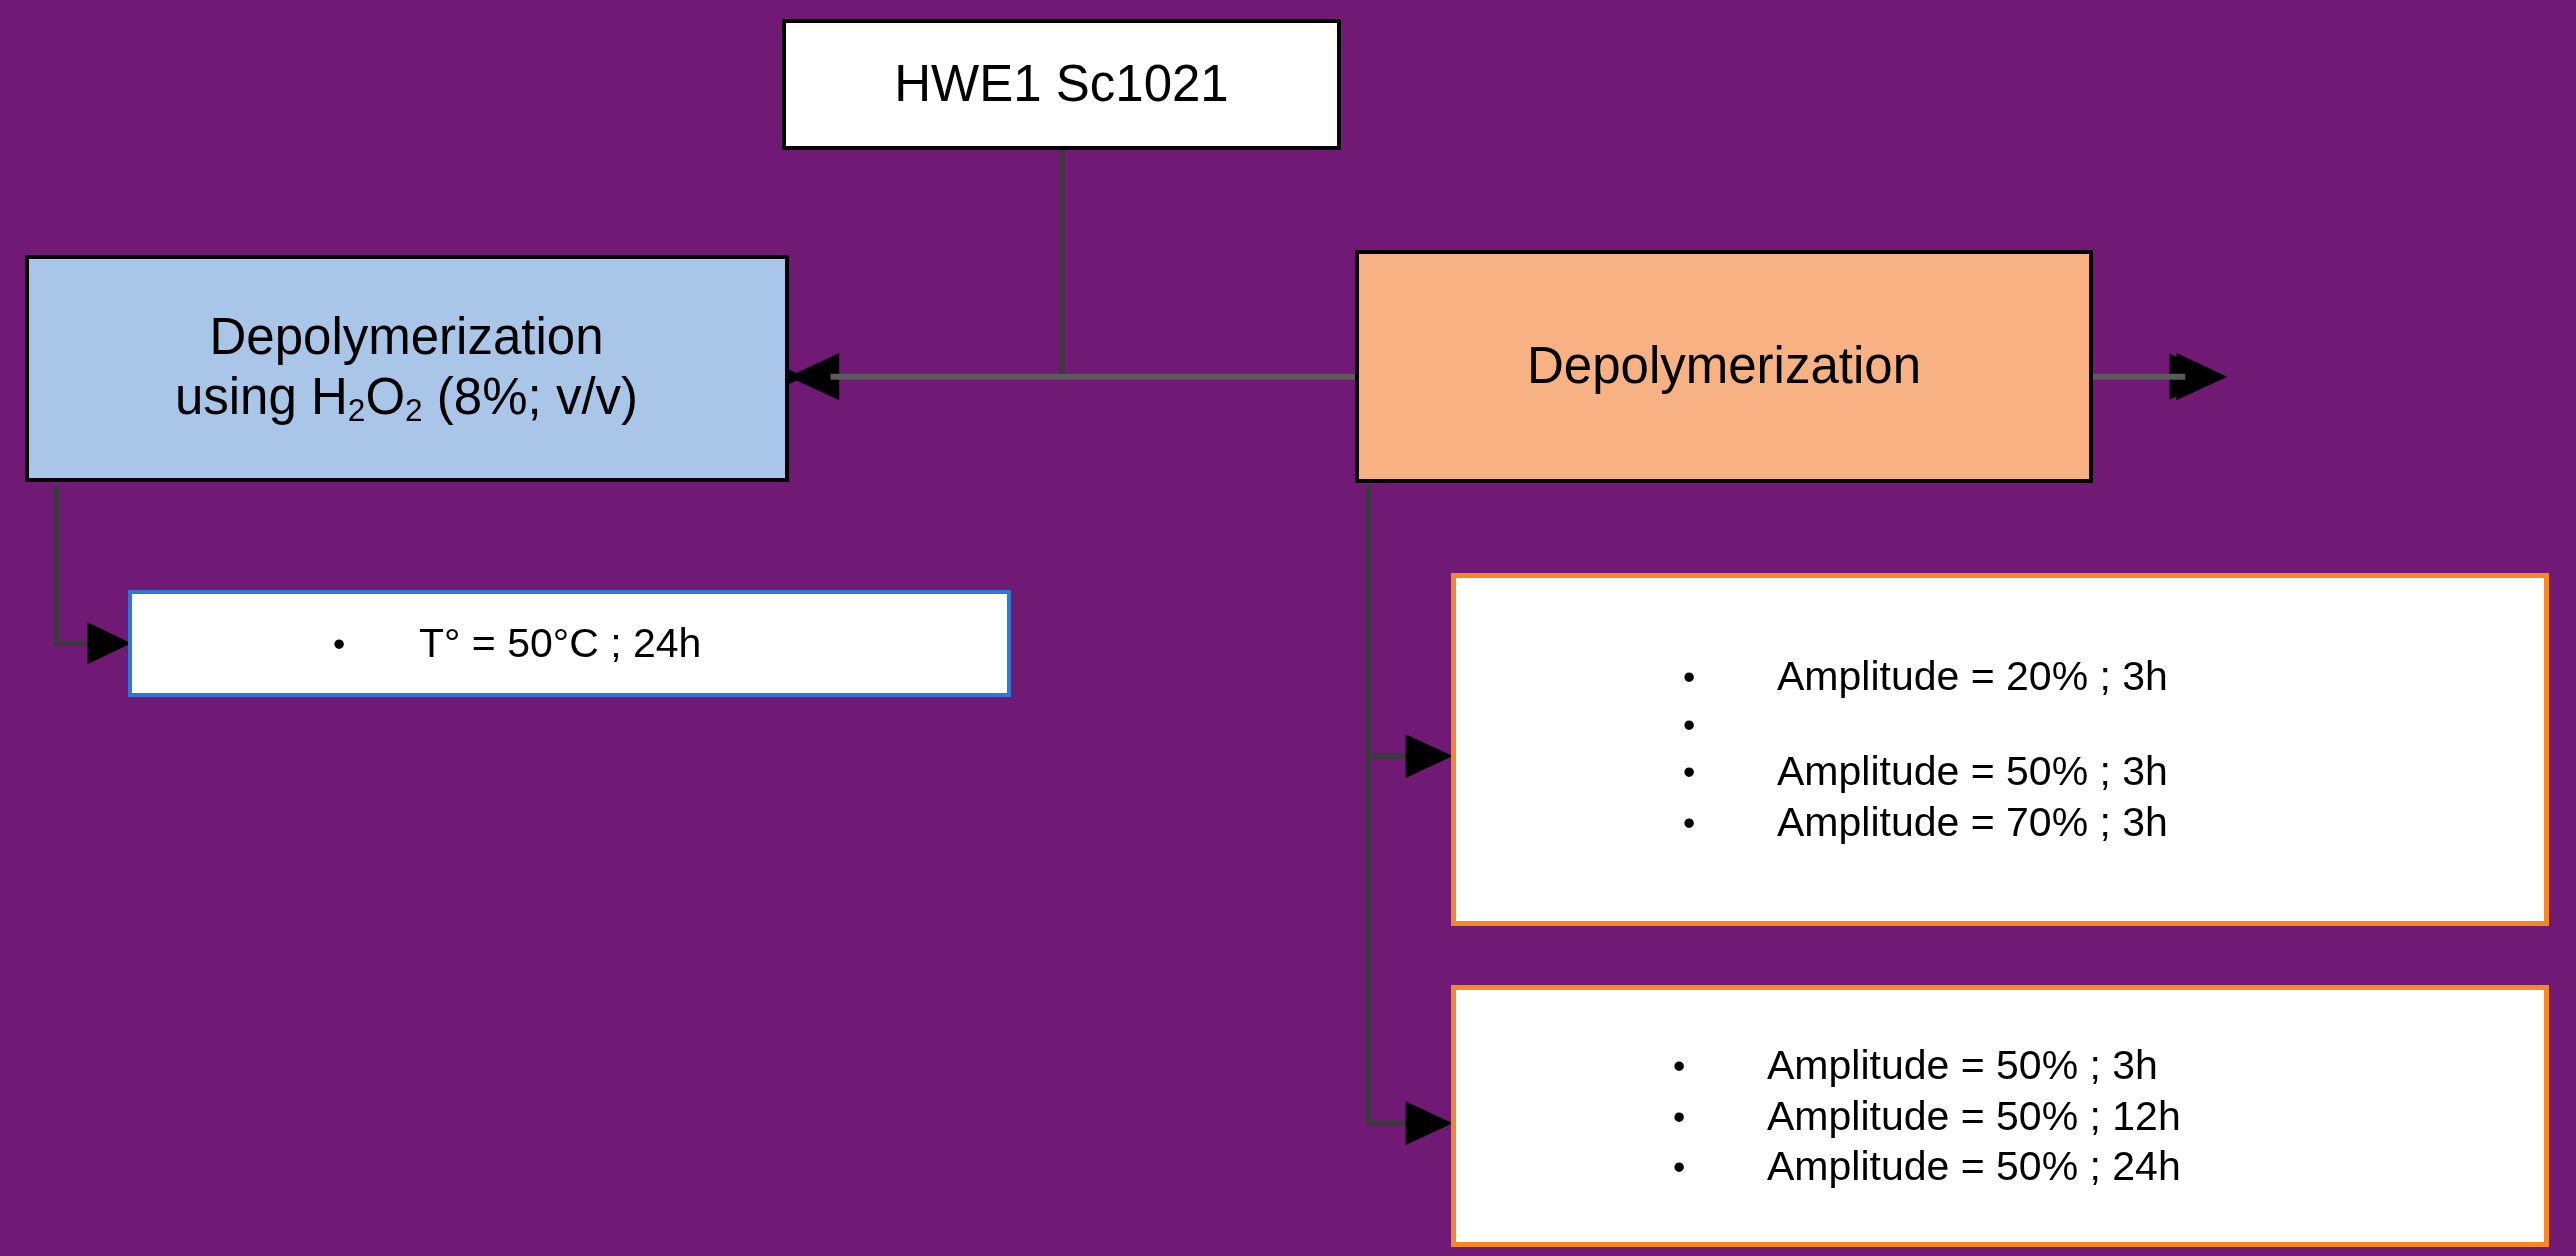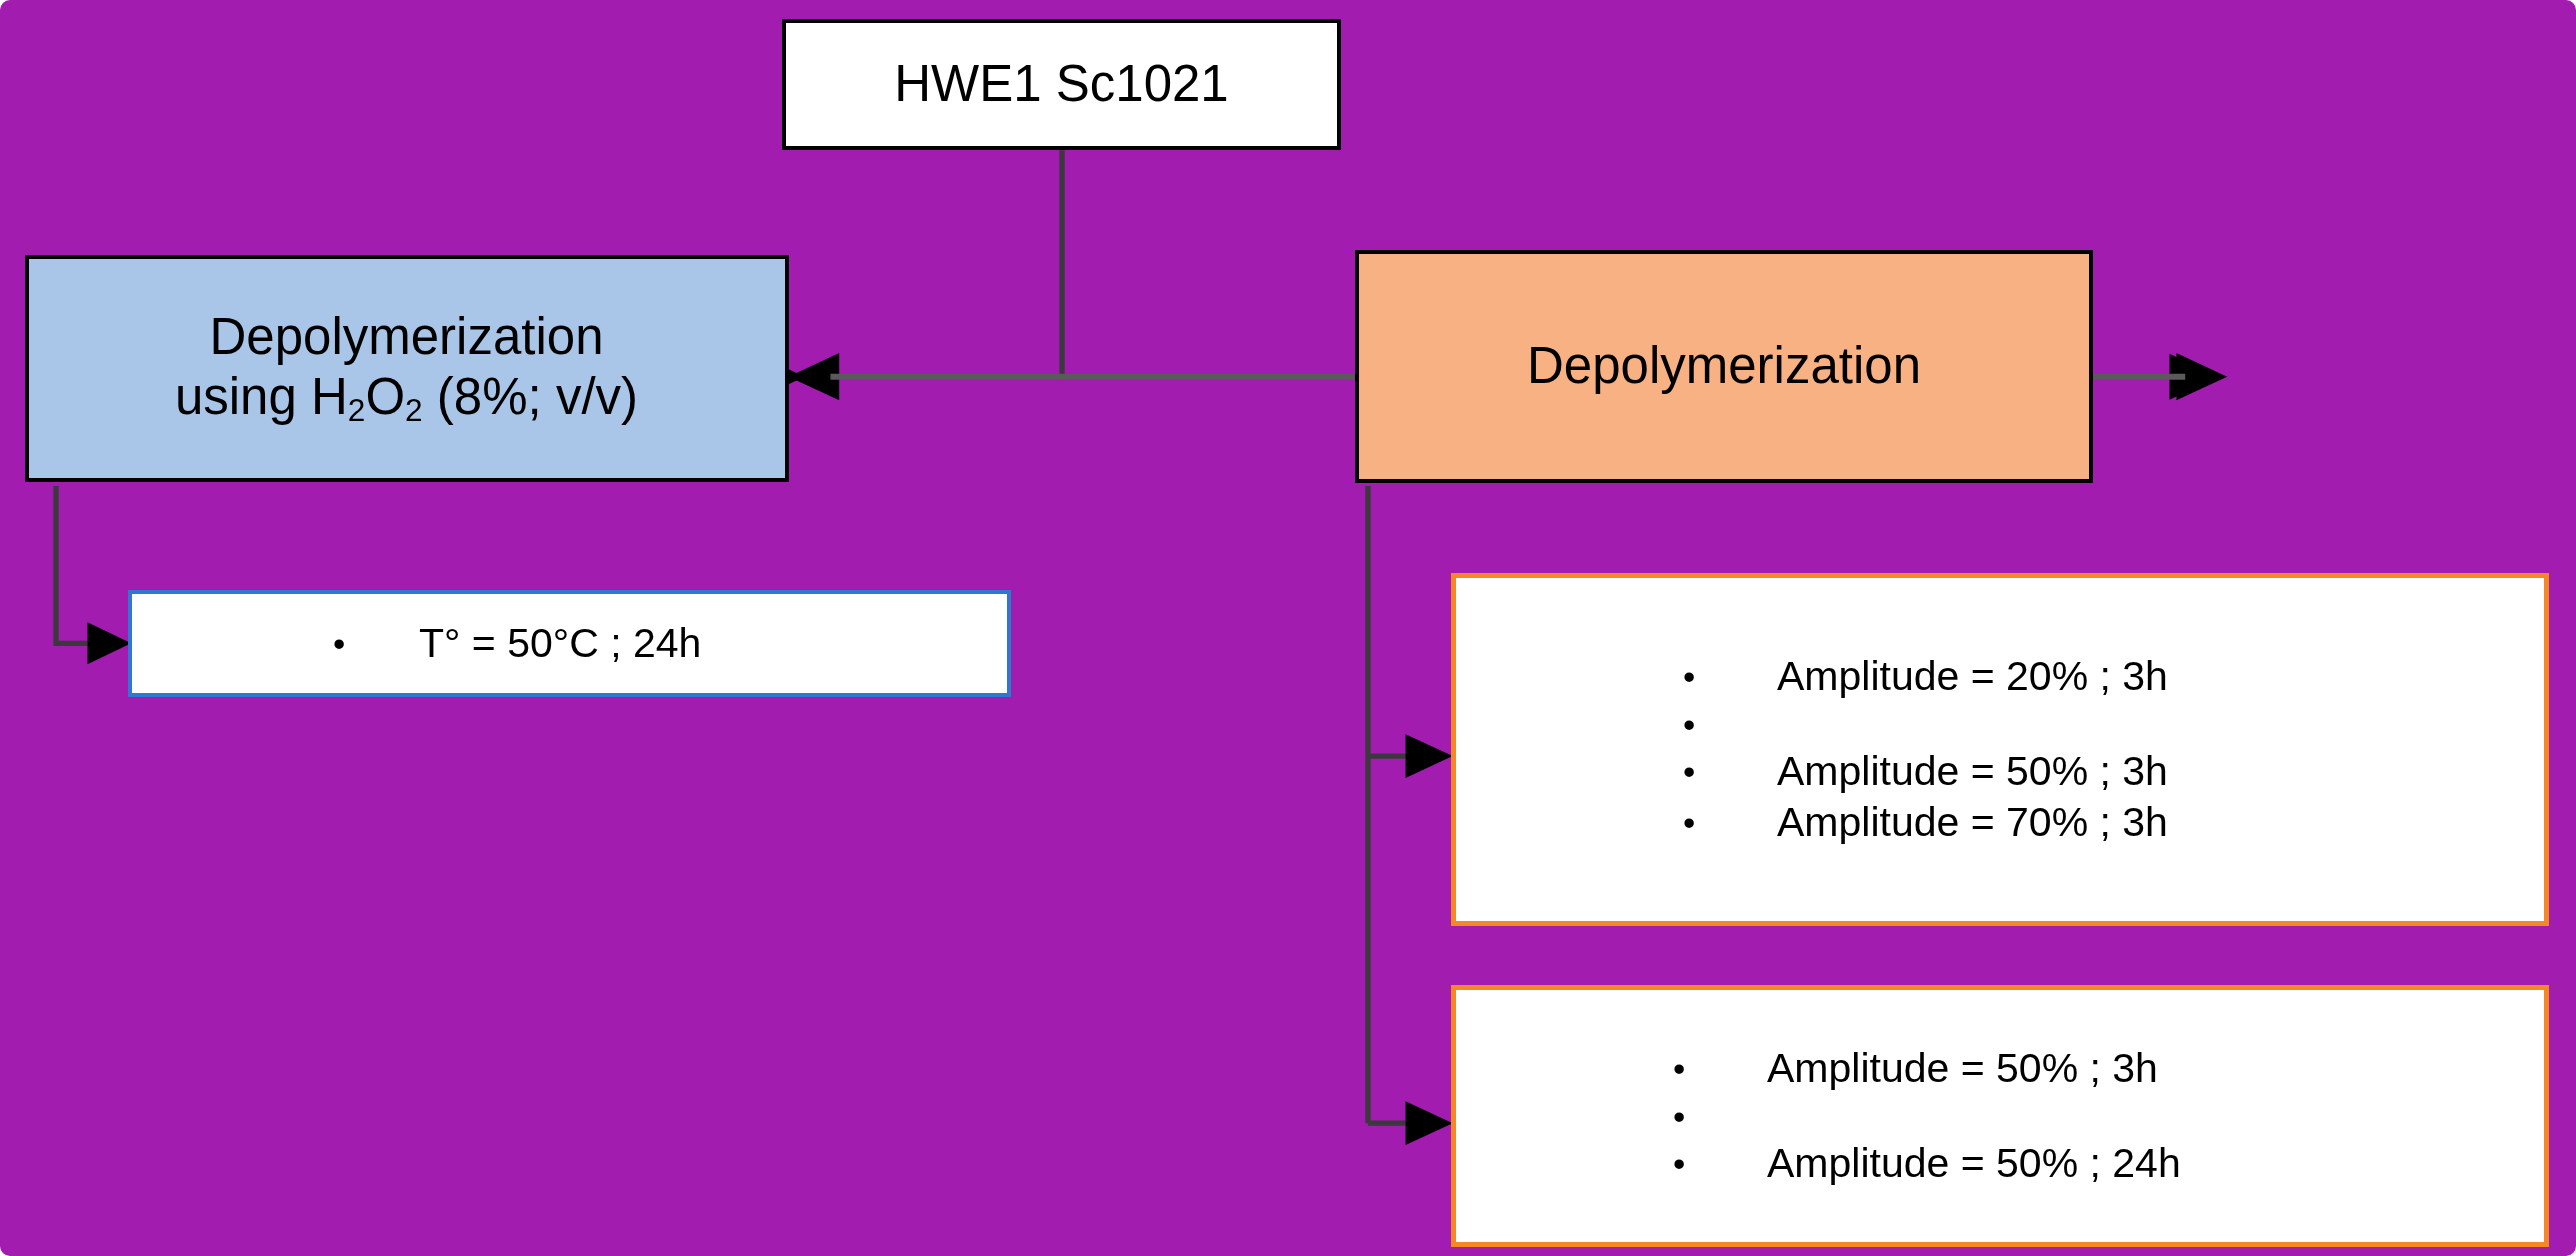--- a/index.html
+++ b/index.html
@@ -8,23 +8,22 @@
     background: #ffffff;
   }
   body {
     font-family: "Liberation Sans", sans-serif;
     color: #000000;
   }
   #canvas {
     position: relative;
     width: 2576px;
     height: 1256px;
-    background: #a21caf;
+    background: #701a75;
     overflow: hidden;
-    border-radius: 10px;
   }
   svg#connectors {
     position: absolute;
     left: 0;
     top: 0;
     width: 2576px;
     height: 1256px;
     pointer-events: none;
   }
   .node {
@@ -223,20 +222,21 @@
   </div>
 
   <div class="detail-box" id="detail-duration">
     <ul class="bullet-list">
       <li class="bullet-item">
         <span class="bullet-dot">•</span>
         <span class="bullet-text"><span>Amplitude = 50% ; </span><b>3h</b><span></span></span>
       </li>
       <li class="bullet-item">
         <span class="bullet-dot">•</span>
+        <span class="bullet-text"><span>Amplitude = 50% ; </span><b>12h</b><span></span></span>
       </li>
       <li class="bullet-item">
         <span class="bullet-dot">•</span>
         <span class="bullet-text"><span>Amplitude = 50% ; </span><b>24h</b><span></span></span>
       </li>
     </ul>
   </div>
 
 </div>
 

